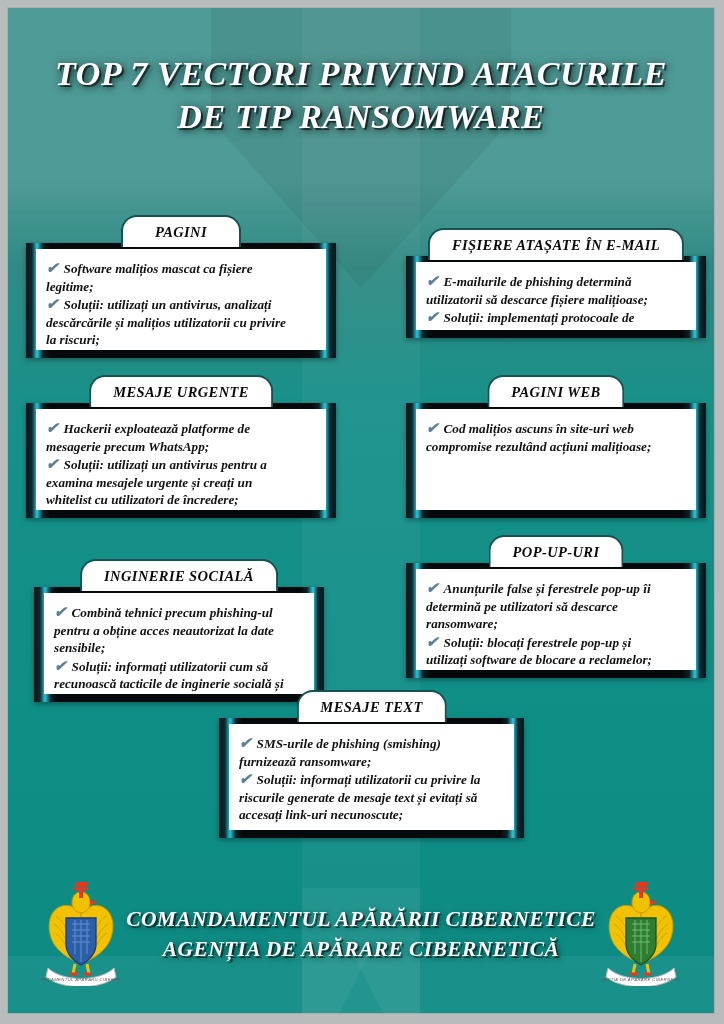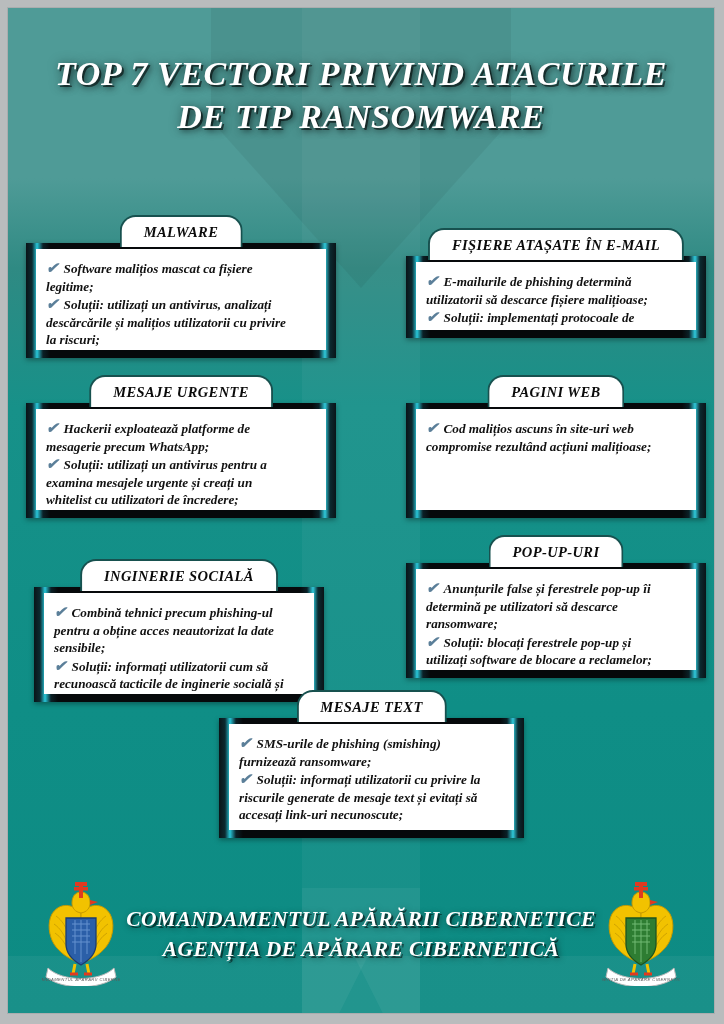--- a/index.html
+++ b/index.html
@@ -227,21 +227,21 @@
     <div class="wm wm-wing-l"></div>
     <div class="wm wm-wing-r"></div>
 
     <div id="title">
       <span class="line">TOP 7 VECTORI PRIVIND ATACURILE</span>
       <span class="line">DE TIP RANSOMWARE</span>
     </div>
 
     <div class="card" style="left:18px; top:207px; width:310px; height:143px;">
       <div class="card-tab">
-        <span class="tab-label">MALWARE</span>
+        <span class="tab-label">PAGINI</span>
       </div>
       <div class="card-body">
         <div class="card-inner">
           <span class="bullet"><span class="chk">✔</span><span>Software malițios mascat ca fișiere legitime;</span></span>
           <span class="bullet"><span class="chk">✔</span><span>Soluții: utilizați un antivirus, analizați descărcările și malițios utilizatorii cu privire la riscuri;</span></span>
         </div>
       </div>
     </div>
 
     <div class="card" style="left:398px; top:207px; width:300px; height:110px;margin-top:13px;">

